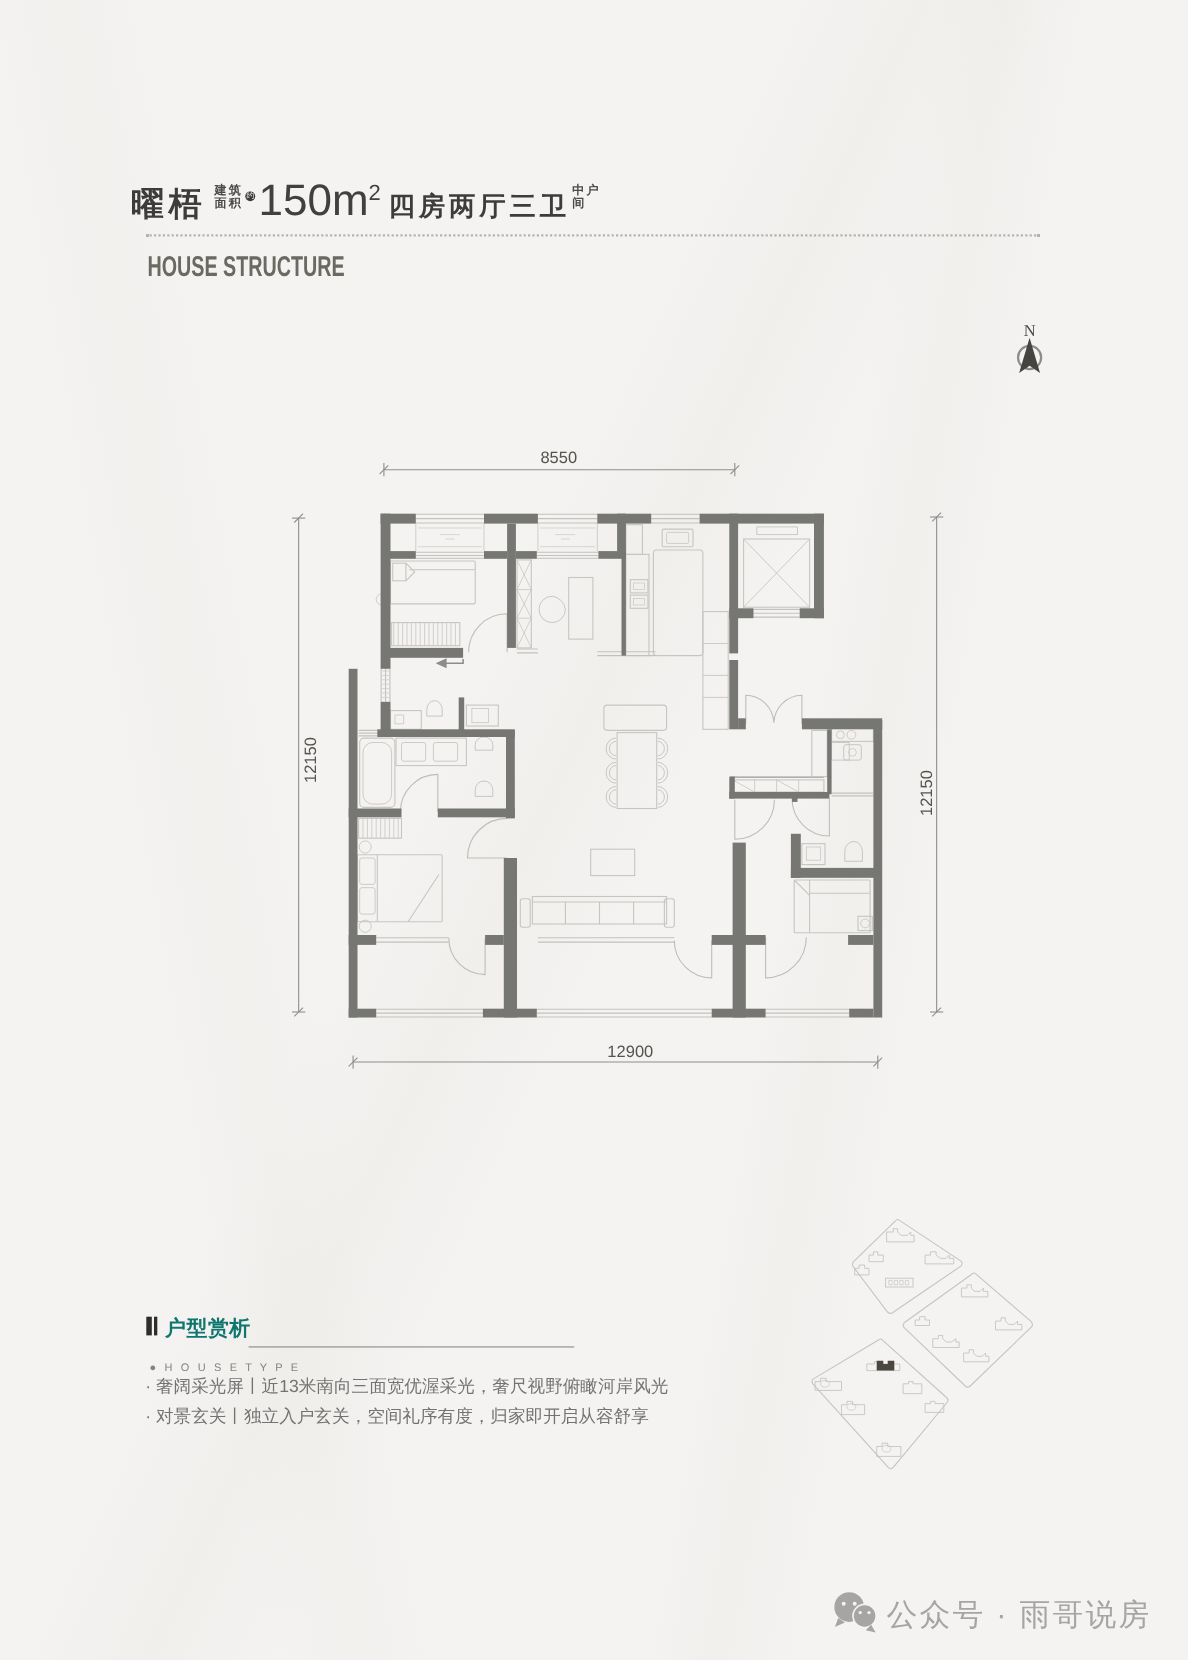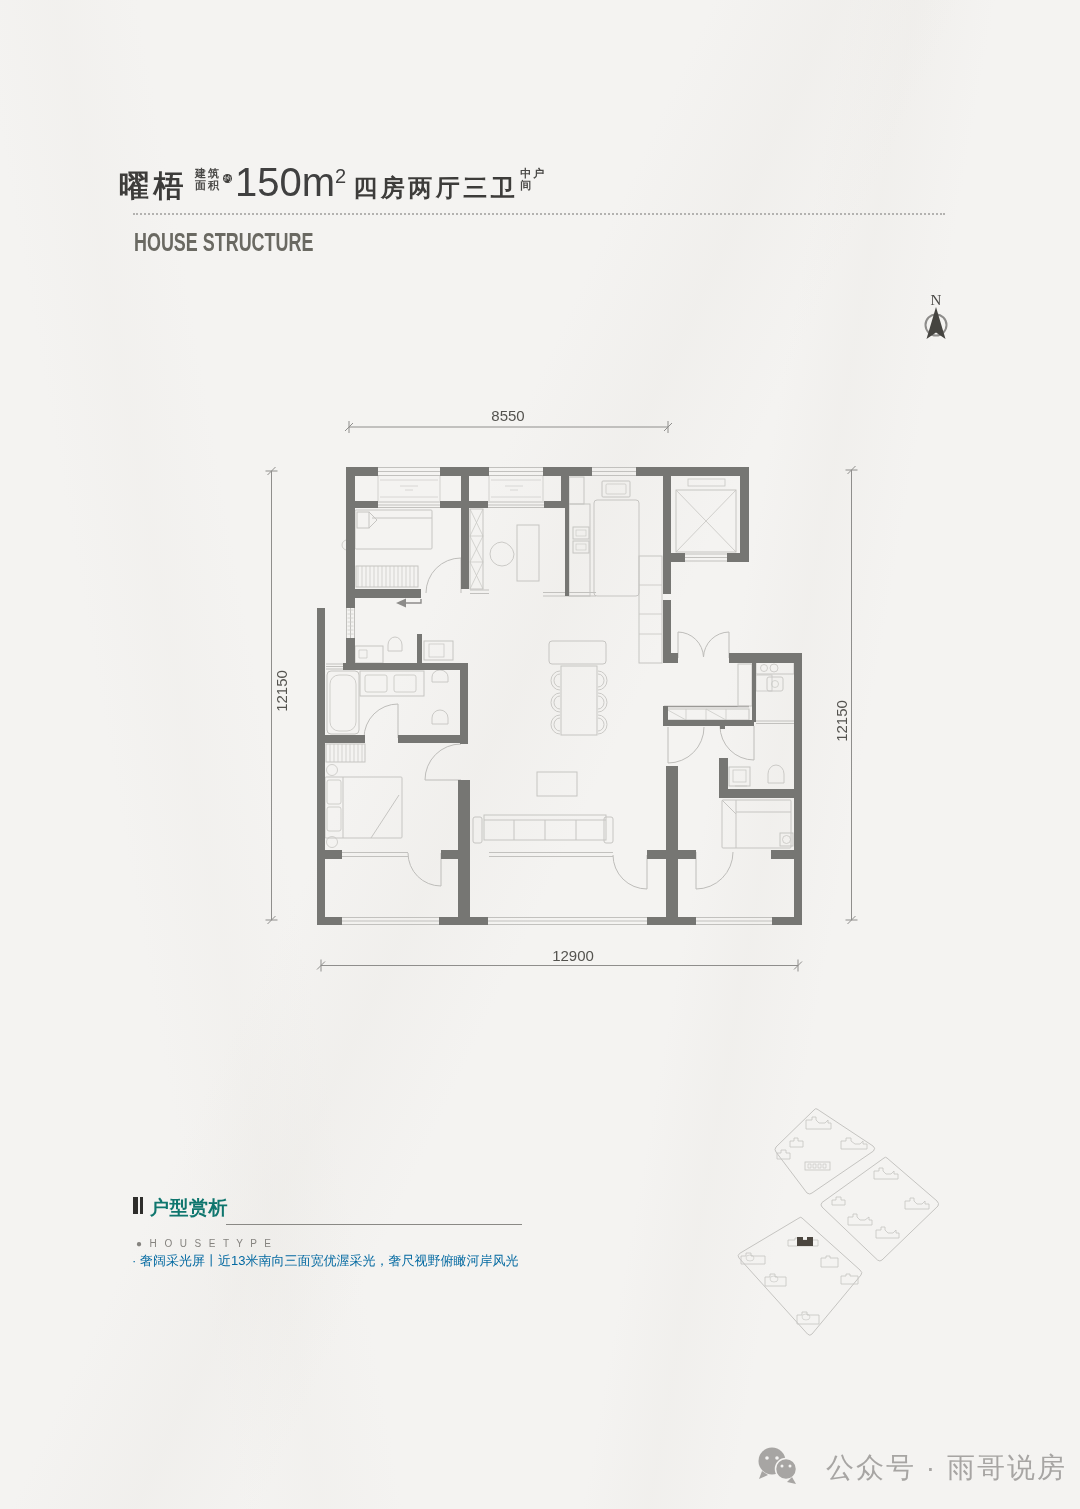--- a/index.html
+++ b/index.html
@@ -16,22 +16,22 @@
   .t-num{font-size:40px;color:#404040;letter-spacing:0px;}
   .t-rooms{font-size:24px;font-weight:bold;color:#3d3c3a;letter-spacing:3.5px;}
   .stack{display:inline-block;vertical-align:top;font-size:11px;line-height:11.5px;
          color:#4a4947;font-weight:bold;letter-spacing:2px;}
   .dotline{position:absolute;left:133px;top:213px;width:812px;border-top:2px dotted #b3b2b0;}
   .hs{position:absolute;left:134px;top:227px;font-size:26px;font-weight:bold;color:#6a6962;
       letter-spacing:0px;transform:scaleX(0.69);transform-origin:left top;}
   .sec-title{position:absolute;left:133px;top:1195px;font-size:19px;font-weight:bold;color:#0f766e;letter-spacing:0.5px;}
   .sec-sub{position:absolute;left:136px;top:1218px;font-size:10px;color:#85837f;letter-spacing:2.4px;margin-top:20px;}
   .sec-line{position:absolute;left:226px;top:1224px;width:296px;border-top:1px solid #8a8985;}
-  .bullets{position:absolute;left:132px;top:1247px;font-size:13px;color:#0369a1;line-height:27.7px;letter-spacing:0px;}
-  .footer{position:absolute;left:826px;top:1449px;font-size:28px;color:#a7a5a3;letter-spacing:2px;white-space:nowrap;}
+  .bullets{position:absolute;left:132px;top:1247px;font-size:16px;color:#737373;line-height:27.7px;letter-spacing:0px;}
+  .footer{position:absolute;left:806px;top:1449px;font-size:28px;color:#a7a5a3;letter-spacing:2px;white-space:nowrap;}
 </style>
 </head>
 <body>
 <div class="tex"></div>
 
 <div class="title">
   <span class="t-big">曜梧</span><span style="display:inline-block;width:7px;"></span><span class="stack" style="margin-top:8px;">建筑<br>面积</span><span style="display:inline-block;vertical-align:top;margin-top:14px;margin-left:2px;margin-right:3px;width:9px;height:9px;border-radius:50%;background:#3d3c3a;color:#f4f3f1;font-size:7px;line-height:9px;text-align:center;">约</span><span class="t-num">150m<span style="font-size:20px;vertical-align:13px;">2</span></span><span style="display:inline-block;width:7px;"></span><span class="t-rooms">四房两厅三卫</span><span class="stack" style="margin-top:8px;margin-left:2px;">中户<br>间</span>
 </div>
 <div class="dotline"></div>
 <div class="hs">HOUSE STRUCTURE</div>
@@ -320,14 +320,15 @@
   <circle cx="782" cy="1466" r="1.5" fill="#f4f3f1"></circle>
   <circle cx="790" cy="1466" r="1.5" fill="#f4f3f1"></circle>
 </g>
 </svg>
 
 <div class="sec-title"><span style="display:inline-block;width:5px;height:17px;background:#2e2d2b;margin-right:2px;"></span><span style="display:inline-block;width:3px;height:17px;background:#2e2d2b;margin-right:7px;"></span>户型赏析</div>
 <div class="sec-sub">●&nbsp;H O U S E T Y P E</div>
 <div class="sec-line"></div>
 <div class="bullets">
   <div>·&nbsp;奢阔采光屏丨近13米南向三面宽优渥采光，奢尺视野俯瞰河岸风光</div>
+  <div>·&nbsp;对景玄关丨独立入户玄关，空间礼序有度，归家即开启从容舒享</div>
 </div>
 <div class="footer">公众号 · 雨哥说房</div>
 
 </body></html>

